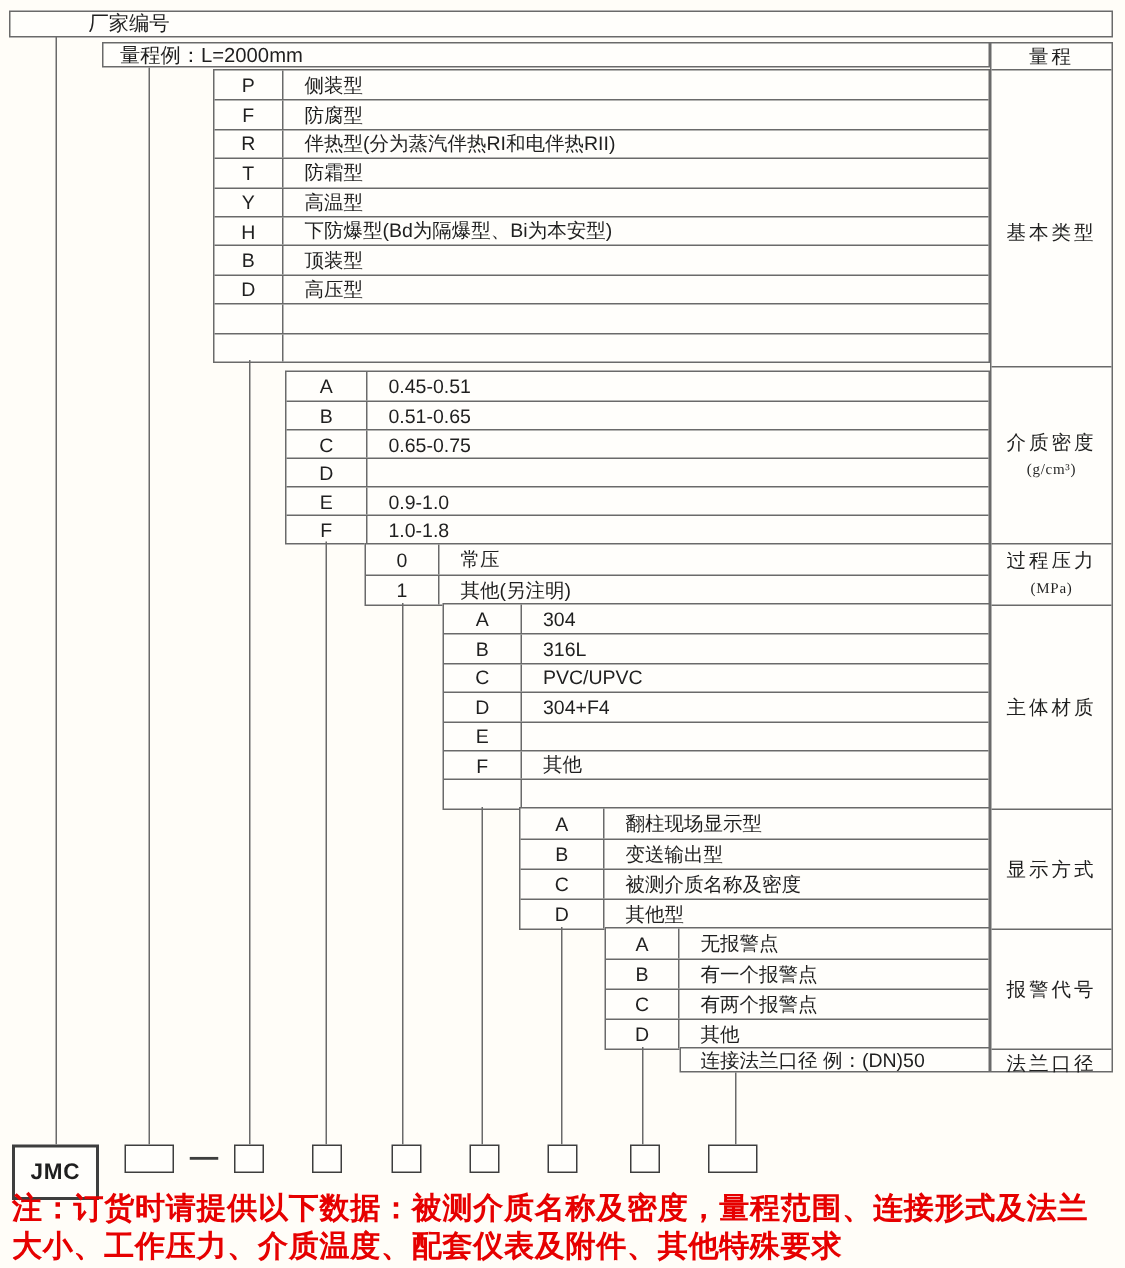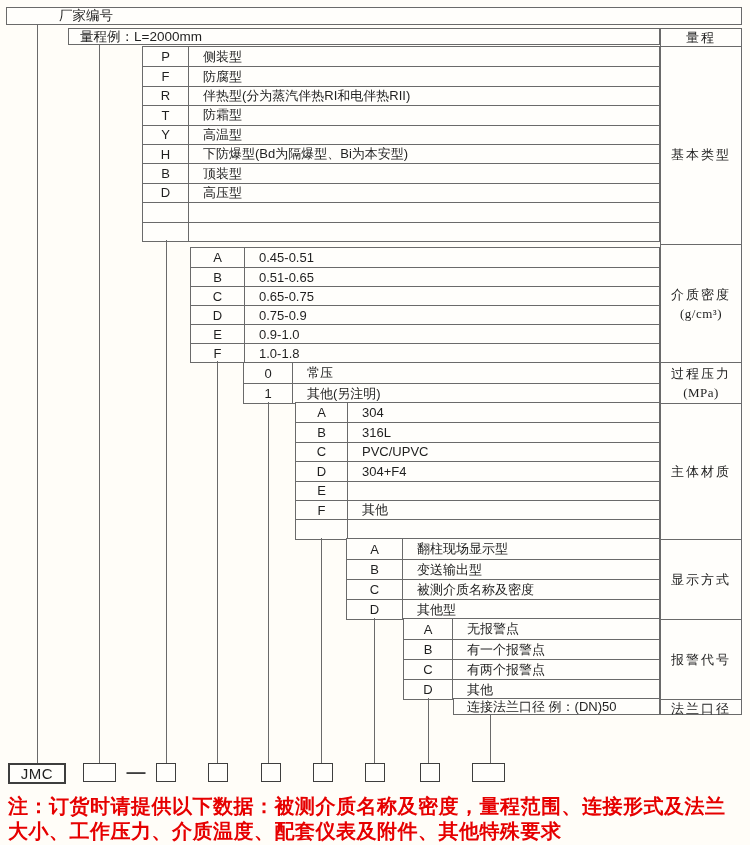--- a/index.html
+++ b/index.html
@@ -35,21 +35,21 @@
   }
   .label-cell {
     position: absolute; left: 0; width: 80px;
     display: flex; flex-direction: column;
     align-items: center; justify-content: center;
     font-family: "Liberation Serif", "DejaVu Serif", serif;
     font-size: 13px; letter-spacing: 2px; text-align: center;
     border-top: 1px solid #6a6a6a; line-height: 19px;
   }
   .label-cell:first-child { border-top: none; }
-  .label-sub { letter-spacing: 0.5px; font-size: 13px; }
+  .label-sub { letter-spacing: 0.5px; font-size: 10px; }
   
   .sec {
     position: absolute; border: 1px solid #6a6a6a; background:#fffefb;
   }
   .trow { display: flex; border-top: 1px solid #6a6a6a; }
   .trow:first-child { border-top: none; }
   .code {
     display: flex; align-items: center; justify-content: center;
     border-right: 1px solid #6a6a6a; font-size: 13px;
   }
@@ -65,23 +65,23 @@
     padding-left: 13px; font-size: 13px; white-space: nowrap;
   }
   
   .conn { position: absolute; width: 1px; background: #6a6a6a; }
   
   .mbox {
     position: absolute; top: 763px; height: 19px;
     border: 1.5px solid #3e3e3e; background: #fffefb;
   }
   #jmc-box {
-    left: 8px; width: 58px; height: 21px; border-width: 2px;
+    left: 8px; width: 58px; height: 37px; border-width: 2px;
     display: flex; align-items: center; justify-content: center;
-    font-weight: normal; font-size: 15px; letter-spacing: 0.5px;
+    font-weight: bold; font-size: 15px; letter-spacing: 0.5px;
   }
   #separator-dash {
     position: absolute; left: 122px; top: 761px; width: 28px; height: 21px;
     display: flex; align-items: center; justify-content: center;
     font-size: 19px; font-weight: bold; color: #3e3e3e;
   }
   
   #order-note {
     position: absolute; left: 8px; top: 794px; width: 738px;
     font-size: 20px; font-weight: bold; line-height: 25px;
@@ -181,21 +181,20 @@
         <div class="trow" style="height: 19px;">
           <div class="code" style="width: 54px;">B</div>
           <div class="desc">0.51-0.65</div>
         </div>
         <div class="trow" style="height: 19px;">
           <div class="code" style="width: 54px;">C</div>
           <div class="desc">0.65-0.75</div>
         </div>
         <div class="trow" style="height: 19px;">
           <div class="code" style="width: 54px;">D</div>
-          <div class="desc">0.75-0.9</div>
         </div>
         <div class="trow" style="height: 19px;">
           <div class="code" style="width: 54px;">E</div>
           <div class="desc">0.9-1.0</div>
         </div>
         <div class="trow" style="height: 19px;">
           <div class="code" style="width: 54px;">F</div>
           <div class="desc">1.0-1.8</div>
         </div>
       </div>

